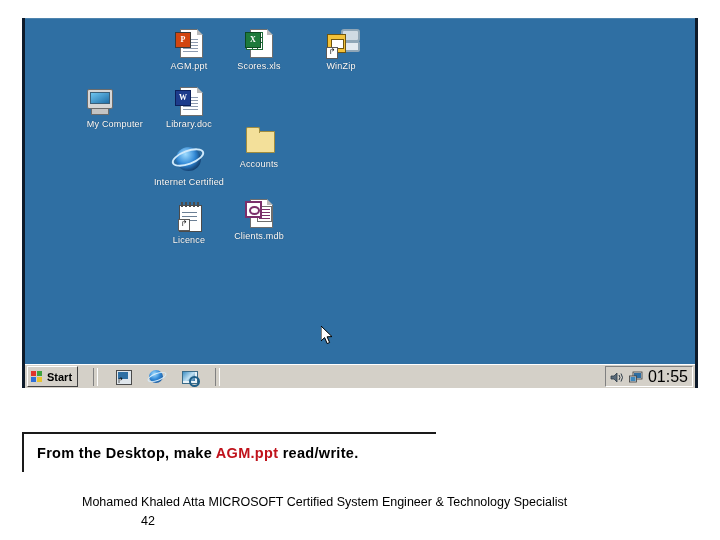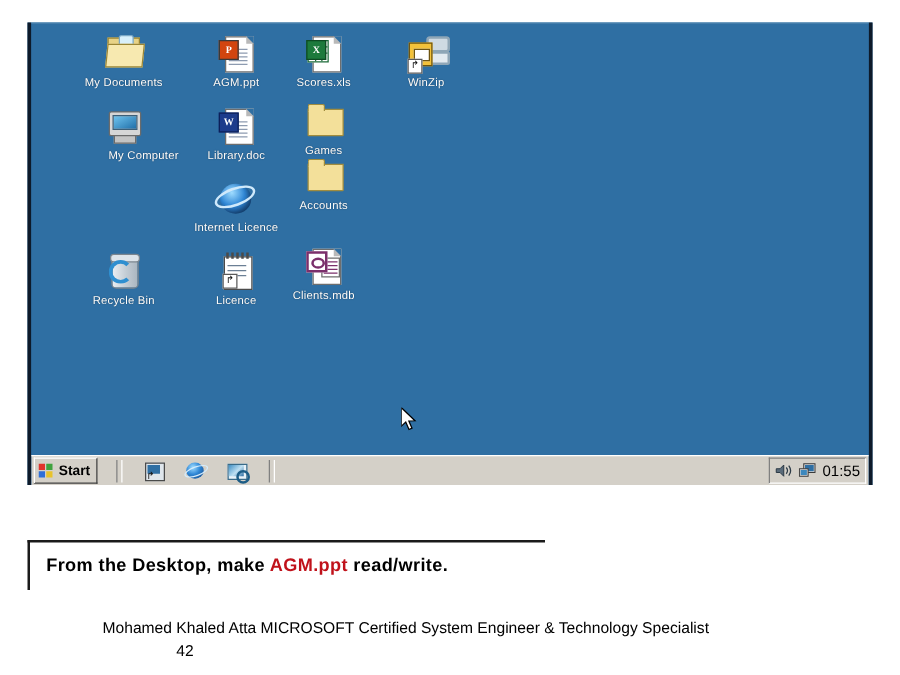--- a/index.html
+++ b/index.html
@@ -418,21 +418,21 @@
   #systray {
     height: 19px;
     display: flex;
     align-items: center;
     gap: 5px;
     padding: 0 4px;
     border-top: 1px solid #808080;
     border-left: 1px solid #808080;
     border-right: 1px solid #ffffff;
     border-bottom: 1px solid #ffffff;
-    font-size: 12px;
+    font-size: 16px;
     color: #000000;
     font-family: "Liberation Sans", sans-serif;
   }
   .tray-ico { width: 14px; height: 13px; position: relative; }
 
   
   #instruction-box {
     position: absolute;
     left: 22px;
     top: 432px;
@@ -483,28 +483,20 @@
     height: 20px;
   }
 </style>
 </head>
 <body>
 
 <div id="desktop-screenshot">
 
   <div id="desktop-surface">
 
-    <div class="desk-icon" style="left:30px; top:8px;">
-      <div class="icon-art">
-        <div class="folder-back"></div>
-        <div class="doc-dots"></div>
-        <div class="folder-open"></div>
-      </div>
-      <div class="icon-label">My Documents</div>
-    </div>
 
     <div class="desk-icon" style="left:120px; top:8px;">
       <div class="icon-art">
         <div class="sheet"></div>
         <div class="sheet-lines">
             <i></i>
             <i></i>
             <i></i>
             <i></i>
             <i></i>
@@ -558,50 +550,37 @@
             <i></i>
             <i></i>
             <i></i>
             <i></i>
           </div>
         <div class="badge" style="background:#1d3c8c;border-color:#0c205a;">W</div>
       </div>
       <div class="icon-label">Library.doc</div>
     </div>
 
-    <div class="desk-icon" style="left:190px; top:62px;">
-      <div class="icon-art">
-        <div class="folder"></div>
-      </div>
-      <div class="icon-label">Games</div>
-    </div>
 
 
     <div class="desk-icon" style="left:120px; top:124px;">
       <div class="icon-art">
         <div class="ie"></div>
         <div class="ie-ring"></div>
       </div>
-      <div class="icon-label">Internet Licence</div>
+      <div class="icon-label">Internet Certified</div>
     </div>
 
     <div class="desk-icon" style="left:190px; top:106px;text-align:center;">
       <div class="icon-art">
         <div class="folder"></div>
       </div>
       <div class="icon-label">Accounts</div>
     </div>
 
-    <div class="desk-icon" style="left:30px; top:182px;">
-      <div class="icon-art">
-        <div class="bin"></div>
-        <div class="recycle-arrows"></div>
-      </div>
-      <div class="icon-label">Recycle Bin</div>
-    </div>
 
     <div class="desk-icon" style="left:120px; top:182px;">
       <div class="icon-art">
         <div class="pad"></div>
         <div class="pad-rings">
           <i style="left:2px;"></i>
             <i style="left:6px;"></i>
             <i style="left:10px;"></i>
             <i style="left:14px;"></i>
             <i style="left:18px;"></i>

